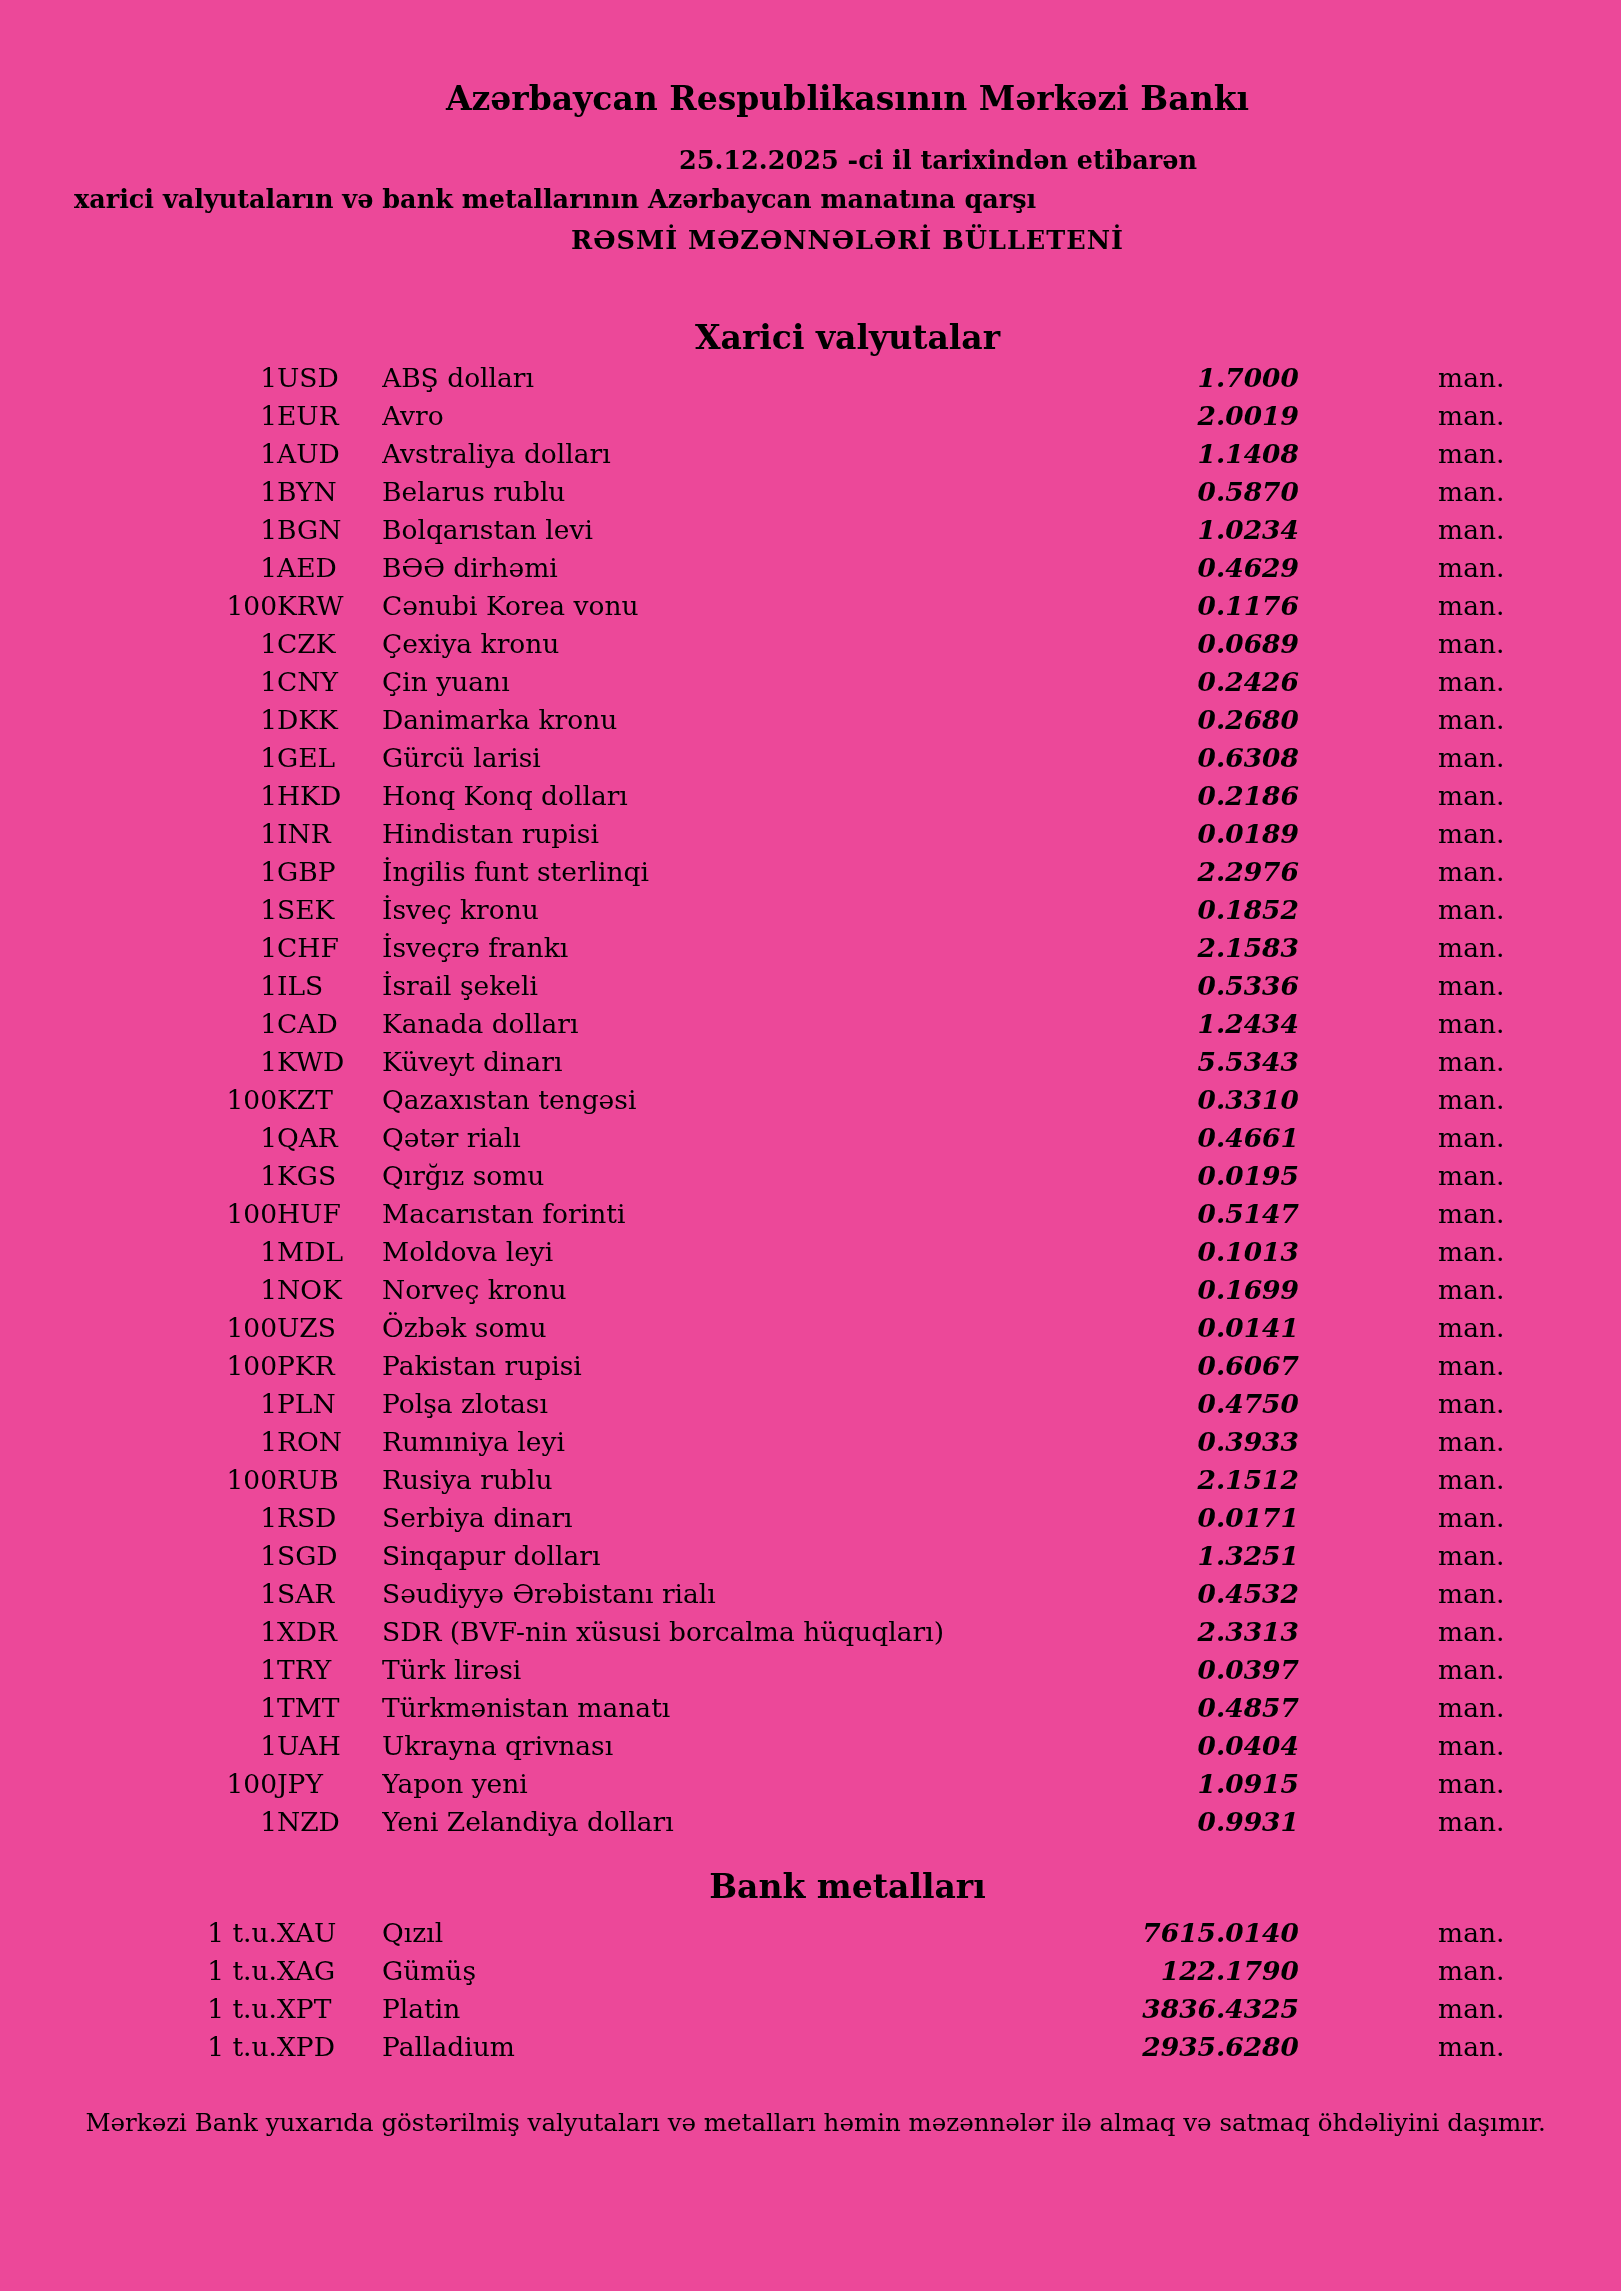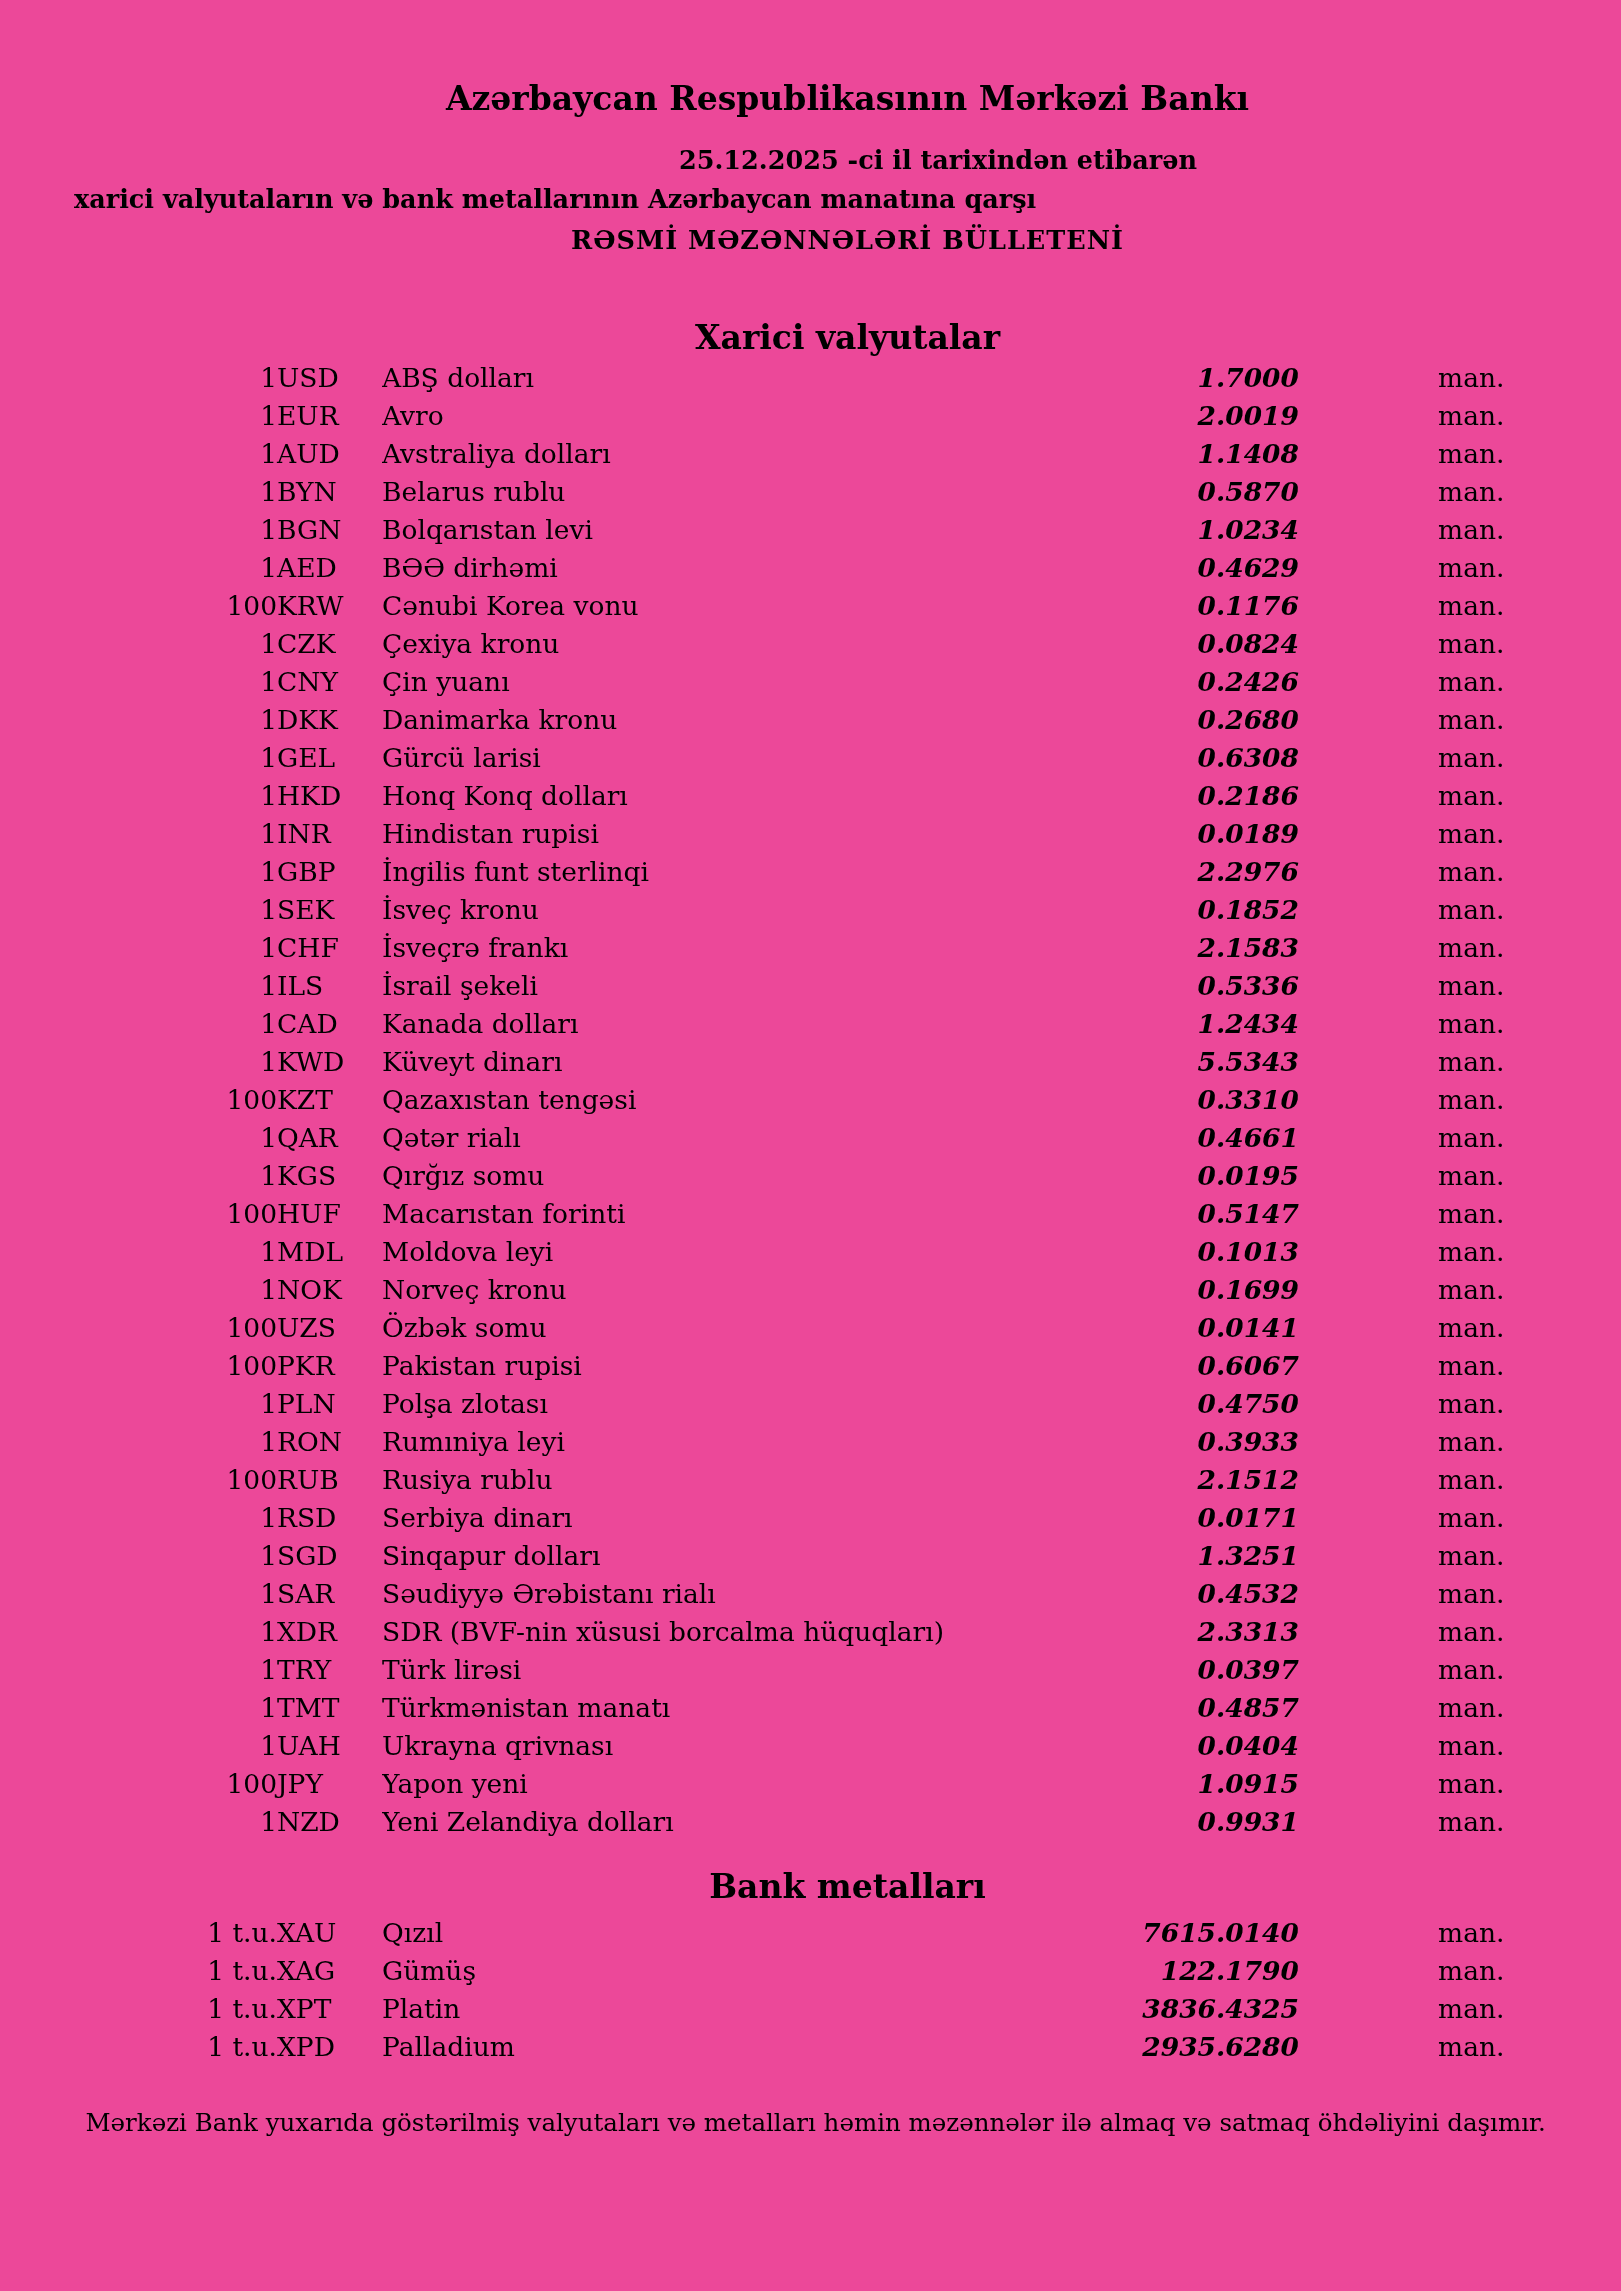--- a/index.html
+++ b/index.html
@@ -193,21 +193,21 @@
         <span class="col-qty">100</span>
         <span class="col-code">KRW</span>
         <span class="col-name">Cənubi Korea vonu</span>
         <span class="col-rate">0.1176</span>
         <span class="col-unit">man.</span>
       </div>
       <div class="row">
         <span class="col-qty">1</span>
         <span class="col-code">CZK</span>
         <span class="col-name">Çexiya kronu</span>
-        <span class="col-rate">0.0824</span>
+        <span class="col-rate">0.0689</span>
         <span class="col-unit">man.</span>
       </div>
       <div class="row">
         <span class="col-qty">1</span>
         <span class="col-code">CNY</span>
         <span class="col-name">Çin yuanı</span>
         <span class="col-rate">0.2426</span>
         <span class="col-unit">man.</span>
       </div>
       <div class="row">

